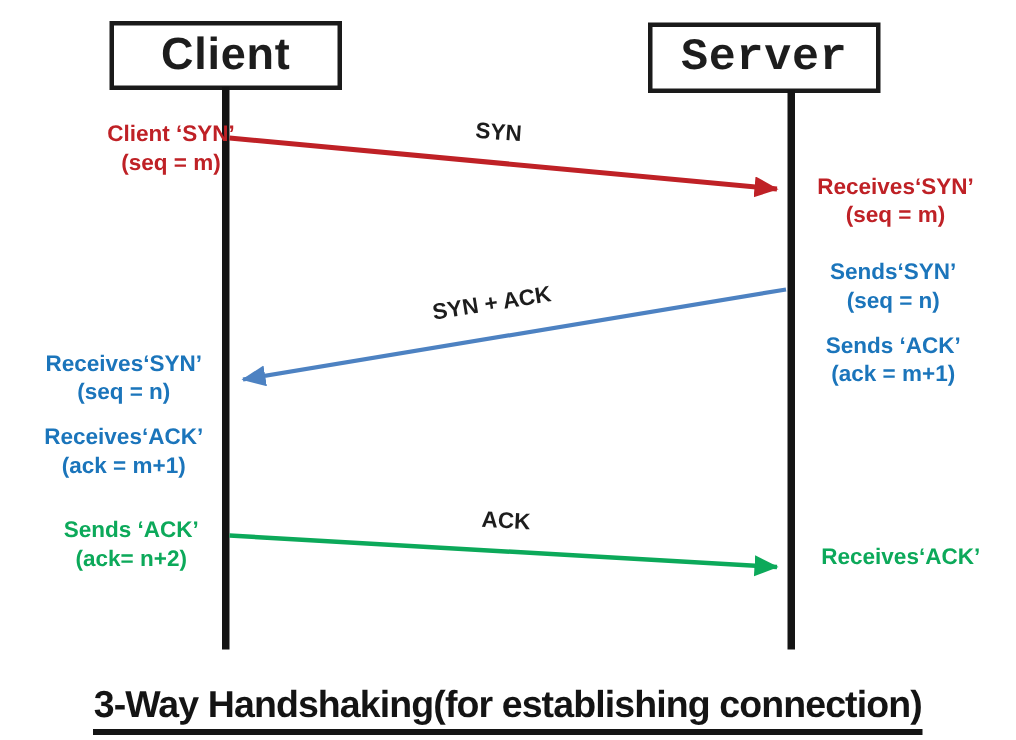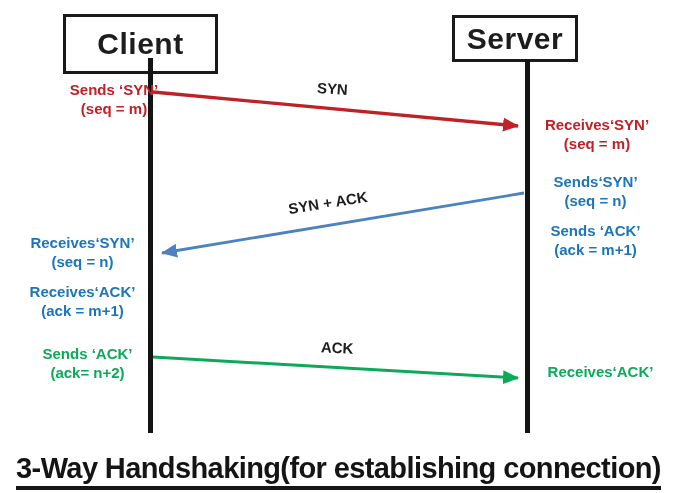--- a/index.html
+++ b/index.html
@@ -5,22 +5,22 @@
   html,body{margin:0;padding:0;background:#ffffff;}
   .stage{
     position:relative;width:677px;height:493px;background:#ffffff;overflow:hidden;
     font-family:"Liberation Sans", sans-serif;
   }
   .actor-box{
     position:absolute;box-sizing:border-box;border:3px solid #1a1a1a;background:#ffffff;
     display:flex;align-items:center;justify-content:center;
     font-weight:bold;font-size:30px;color:#1d1d1d;letter-spacing:0.5px;
   }
-  .client-box{left:63px;top:14px;width:155px;height:60px;text-align:right;}
-  .server-box{left:452px;top:15px;width:126px;height:47px;}
+  .client-box{left:73px;top:14px;width:155px;height:46px;text-align:right;}
+  .server-box{left:432px;top:15px;width:155px;height:47px;font-family:Liberation Mono, monospace;}
   .lifeline{position:absolute;width:5px;background:#141414;}
   .client-line{left:148px;top:58px;height:375px;}
   .server-line{left:525px;top:60px;height:373px;}
   .arrow-layer{position:absolute;left:0;top:0;pointer-events:none;}
   .msg-label{
     position:absolute;font-weight:bold;font-size:15px;color:#1d1d1d;white-space:nowrap;
   }
   .msg-syn{left:317px;top:80px;transform:rotate(4deg);}
   .msg-synack{left:288px;top:194px;transform:rotate(-9deg);}
   .msg-ack{left:321px;top:339px;transform:rotate(3deg);}
@@ -34,21 +34,21 @@
   .n0{left:50px;top:80px;width:128px;}
   .n1{left:537px;top:115px;width:120px;}
   .n2{left:538px;top:172px;width:115px;}
   .n3{left:533px;top:221px;width:125px;}
   .n4{left:25px;top:233px;width:115px;}
   .n5{left:25px;top:282px;width:115px;}
   .n6{left:30px;top:344px;width:115px;}
   .n7{left:538px;top:362px;width:125px;}
   .title-wrap{position:absolute;left:0;right:0;bottom:3px;text-align:center;}
   .title-text{
-    display:inline-block;font-weight:bold;font-size:29px;color:#141414;
+    display:inline-block;font-weight:bold;font-size:25px;color:#141414;
     letter-spacing:-0.6px;white-space:nowrap;border-bottom:4px solid #141414;padding-bottom:1px;
   }
 </style>
 </head>
 <body>
 
 <div class="stage">
 
   <div class="actor-box client-box">
     <span>Client</span>
@@ -75,21 +75,21 @@
     <line x1="153" y1="92" x2="518" y2="126" stroke-width="3.4" marker-end="url(#head-red)" stroke="#bf2126"></line>
     <line x1="524" y1="193" x2="162" y2="253" stroke-width="2.8" marker-end="url(#head-blue)" stroke="#4d82c2"></line>
     <line x1="153" y1="357" x2="518" y2="378" stroke-width="3" marker-end="url(#head-green)" stroke="#0ca95a"></line>
   </svg>
 
   <span class="msg-label msg-syn">SYN</span>
   <span class="msg-label msg-synack">SYN + ACK</span>
   <span class="msg-label msg-ack">ACK</span>
 
   <div class="note c-red n0">
-    <div>Sends ‘SYN’</div>
+    <div>Client ‘SYN’</div>
     <div>(seq = m)</div>
   </div>
   <div class="note c-red n1">
     <div>Receives‘SYN’</div>
     <div>(seq = m)</div>
   </div>
   <div class="note c-blue n2">
     <div>Sends‘SYN’</div>
     <div>(seq = n)</div>
   </div>

